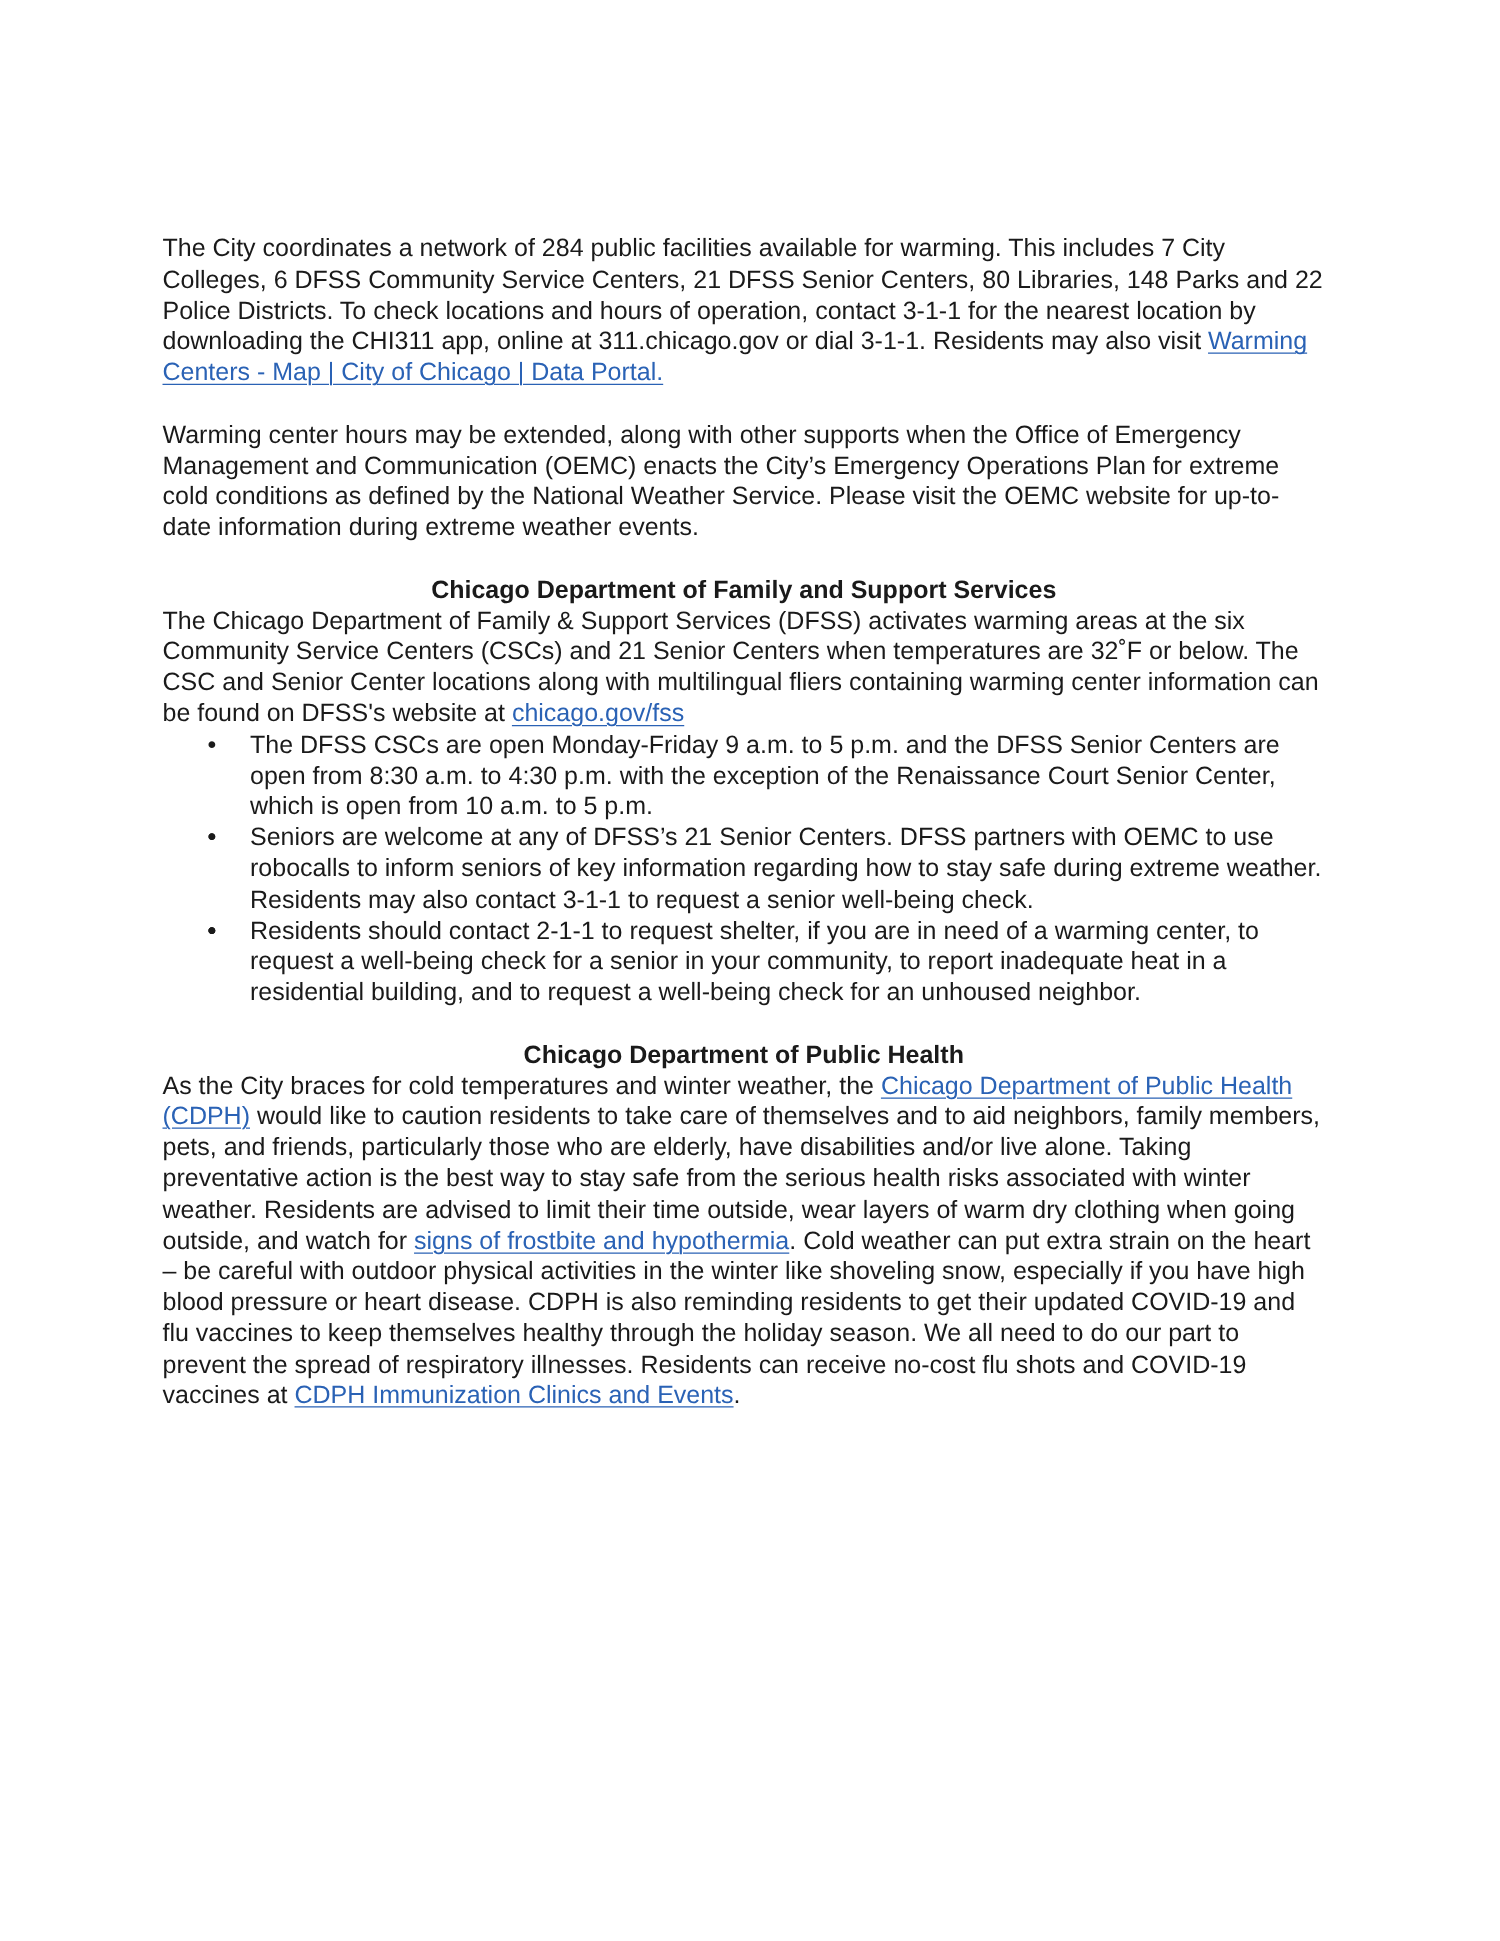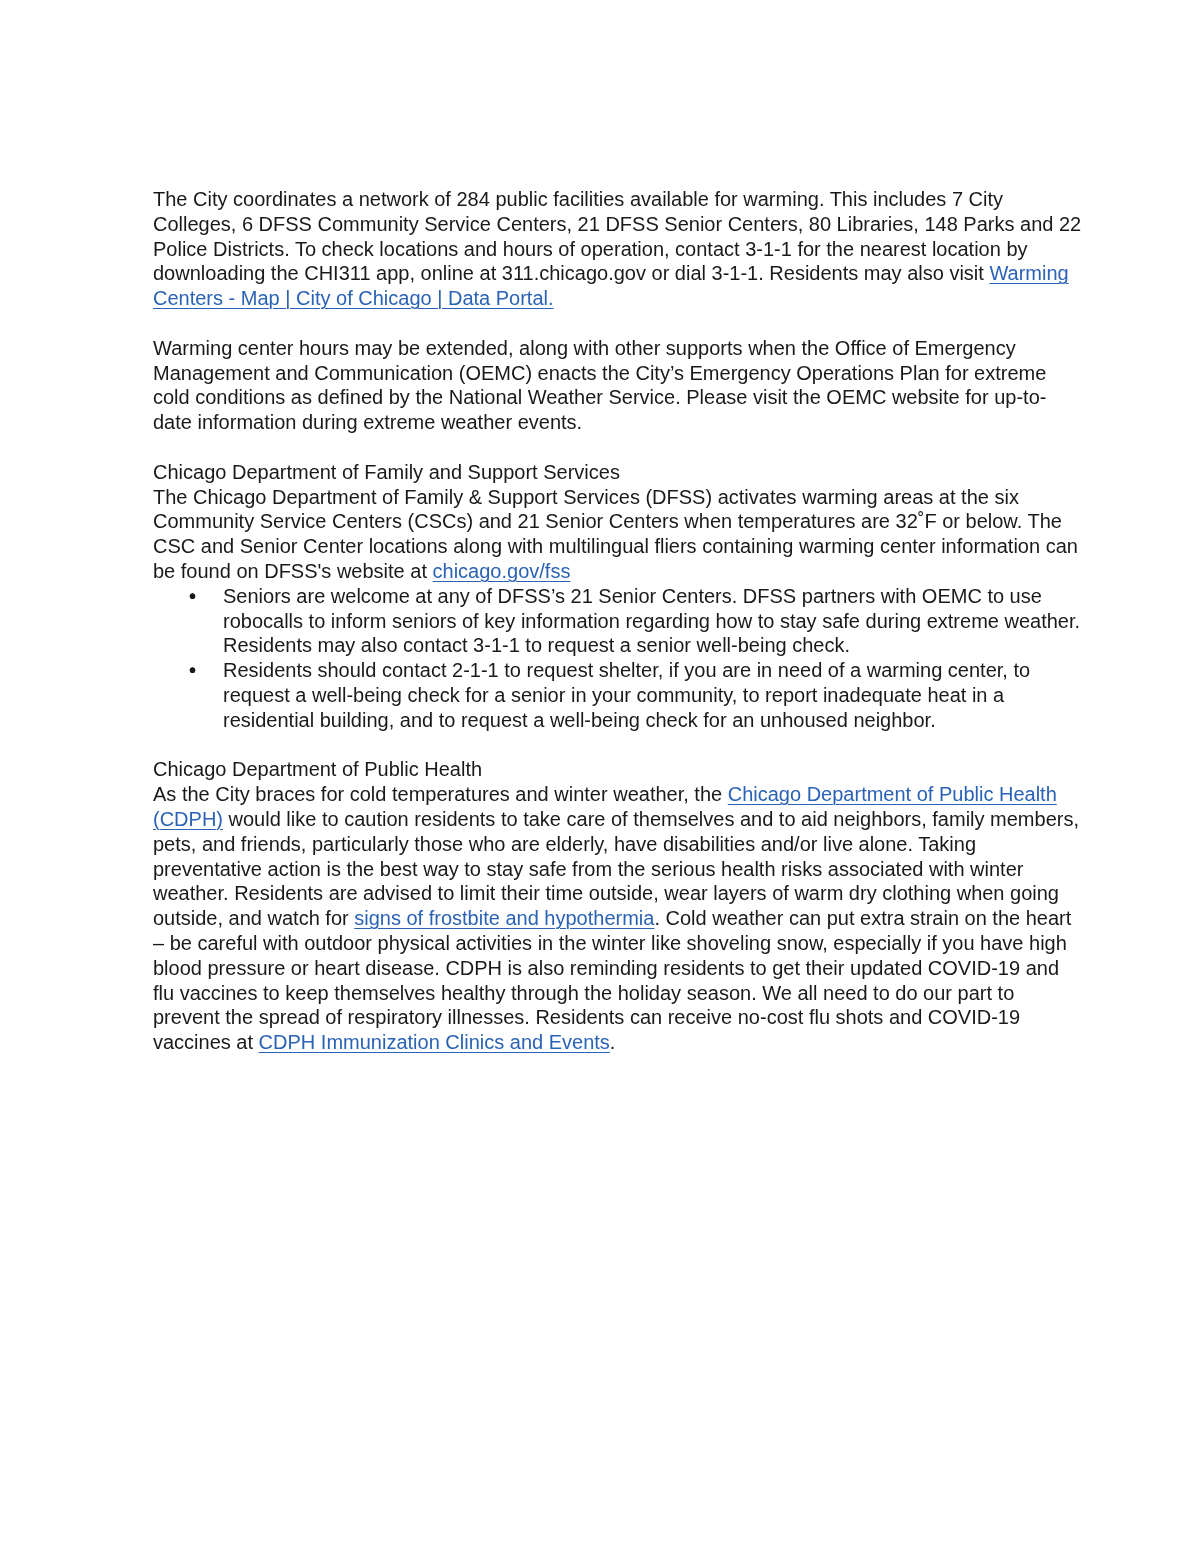--- a/index.html
+++ b/index.html
@@ -12,33 +12,34 @@
       height: 1553px;
       position: relative;
       overflow: hidden;
       color: #1a1a1a;
       font-family: "Liberation Sans", sans-serif;
       font-size: 20px;
       line-height: 24.8px;
     }
     .page {
       position: absolute;
-      left: 153px;
+      left: 130px;
       top: 187px;
       width: 930px;
     }
     p {
       margin: 0;
     }
     .para {
       margin-bottom: 24.8px;
     }
     .heading {
-      font-weight: normal;
+      font-weight: bold;
       margin: 0;
+      text-align: center;
     }
     a.link {
       color: #2a62b5;
       text-decoration: underline;
       text-decoration-thickness: 1px;
       text-underline-offset: 3px;
       cursor: pointer;
     }
     ul.bullets {
       margin: 0 0 24.8px 0;
@@ -61,21 +62,21 @@
 <div class="page">
 
   <p class="para"><span>The City coordinates a network of 284 public facilities available for warming. This includes 7 City Colleges, 6 DFSS Community Service Centers, 21 DFSS Senior Centers, 80 Libraries, 148 Parks and 22 Police Districts. To check locations and hours of operation, contact 3-1-1 for the nearest location by downloading the CHI311 app, online at 311.chicago.gov or dial 3-1-1. Residents may also visit </span><a class="link">Warming Centers - Map | City of Chicago | Data Portal.</a></p>
 
   <p class="para">Warming center hours may be extended, along with other supports when the Office of Emergency Management and Communication (OEMC) enacts the City’s Emergency Operations Plan for extreme cold conditions as defined by the National Weather Service. Please visit the OEMC website for up-to-date information during extreme weather events.</p>
 
   <p class="heading">Chicago Department of Family and Support Services</p>
   <p><span>The Chicago Department of Family &amp; Support Services (DFSS) activates warming areas at the six Community Service Centers (CSCs) and 21 Senior Centers when temperatures are 32˚F or below. The CSC and Senior Center locations along with multilingual fliers containing warming center information can be found on DFSS's website at </span><a class="link">chicago.gov/fss</a></p>
 
   <ul class="bullets">
-    <li><span class="bullet">•</span></li>
+    <li><span class="bullet">•</span><span>The DFSS CSCs are open Monday-Friday 9 a.m. to 5 p.m. and the DFSS Senior Centers are open from 8:30 a.m. to 4:30 p.m. with the exception of the Renaissance Court Senior Center, which is open from 10 a.m. to 5 p.m.</span></li>
     <li><span class="bullet">•</span></li>
     <li><span class="bullet">•</span><span>Seniors are welcome at any of DFSS’s 21 Senior Centers. DFSS partners with OEMC to use robocalls to inform seniors of key information regarding how to stay safe during extreme weather. Residents may also contact 3-1-1 to request a senior well-being check.</span></li>
     <li><span class="bullet">•</span></li>
     <li><span class="bullet">•</span></li>
     <li><span class="bullet">•</span><span>Residents should contact 2-1-1 to request shelter, if you are in need of a warming center, to request a well-being check for a senior in your community, to report inadequate heat in a residential building, and to request a well-being check for an unhoused neighbor.</span></li>
   </ul>
 
   <p class="heading">Chicago Department of Public Health</p>
   <p><span>As the City braces for cold temperatures and winter weather, the </span><a class="link">Chicago Department of Public Health (CDPH)</a><span> would like to caution residents to take care of themselves and to aid neighbors, family members, pets, and friends, particularly those who are elderly, have disabilities and/or live alone. Taking preventative action is the best way to stay safe from the serious health risks associated with winter weather. Residents are advised to limit their time outside, wear layers of warm dry clothing when going outside, and watch for </span><a class="link">signs of frostbite and hypothermia</a><span>. Cold weather can put extra strain on the heart – be careful with outdoor physical activities in the winter like shoveling snow, especially if you have high blood pressure or heart disease. CDPH is also reminding residents to get their updated COVID-19 and flu vaccines to keep themselves healthy through the holiday season. We all need to do our part to prevent the spread of respiratory illnesses. Residents can receive no-cost flu shots and COVID-19 vaccines at </span><a class="link">CDPH Immunization Clinics and Events</a><span>.</span></p>
 

